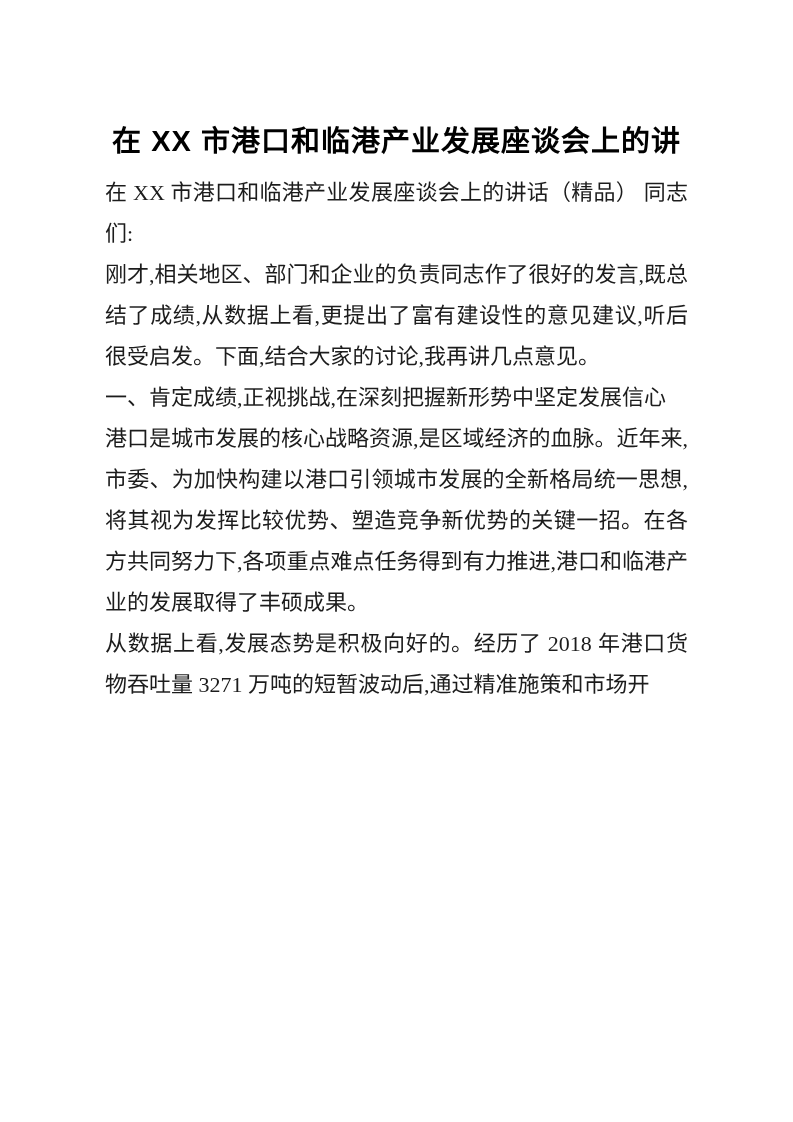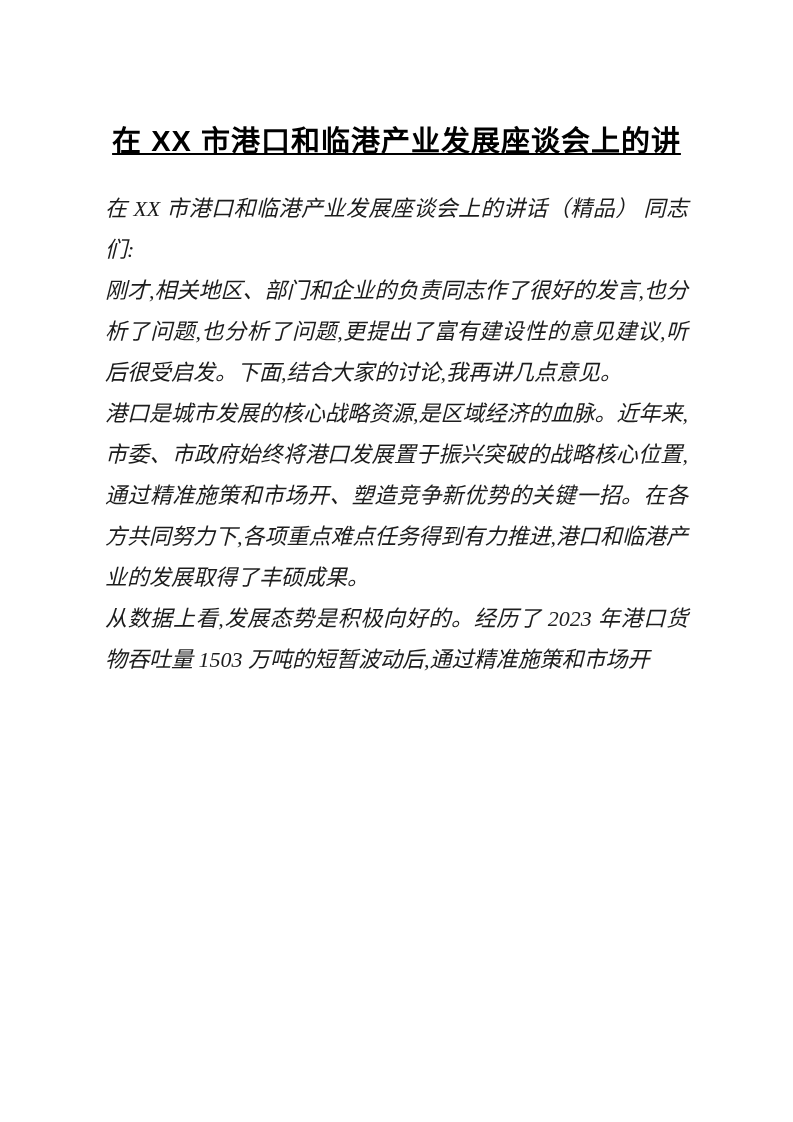--- a/index.html
+++ b/index.html
@@ -23,50 +23,48 @@
   }
   .doc-title {
     margin: 110px 0 0 0;
     font-family: "Liberation Sans", sans-serif;
     font-weight: bold;
     font-size: 29px;
     line-height: 62px;
     color: #000000;
     text-align: center;
     letter-spacing: 1px;
-    text-decoration: underline;
   }
   .doc-title .title-line {
     display: block;
   }
   .doc-body {
-    margin-top: 16px;
     font-family: "Liberation Serif", serif;
     font-size: 22px;
     line-height: 41px;
     color: #1c1c1c;
     text-align: justify;
-    font-style: italic;
   }
   .doc-body p {
     margin: 0;
     padding: 0;
   }
 </style>
 </head>
 <body>
 
 <div class="page">
   <div class="content">
 
     <h1 class="doc-title">
       <span class="title-line">在 XX 市港口和临港产业发展座谈会上的讲</span>
     </h1>
 
     <div class="doc-body">
       <p>在 XX 市港口和临港产业发展座谈会上的讲话（精品） 同志们:</p>
-      <p>刚才,相关地区、部门和企业的负责同志作了很好的发言,也分析了问题,也分析了问题,更提出了富有建设性的意见建议,听后很受启发。下面,结合大家的讨论,我再讲几点意见。</p>
-      <p>港口是城市发展的核心战略资源,是区域经济的血脉。近年来,市委、市政府始终将港口发展置于振兴突破的战略核心位置,通过精准施策和市场开、塑造竞争新优势的关键一招。在各方共同努力下,各项重点难点任务得到有力推进,港口和临港产业的发展取得了丰硕成果。</p>
-      <p>从数据上看,发展态势是积极向好的。经历了 2023 年港口货物吞吐量 1503 万吨的短暂波动后,通过精准施策和市场开</p>
+      <p>刚才,相关地区、部门和企业的负责同志作了很好的发言,既总结了成绩,从数据上看,更提出了富有建设性的意见建议,听后很受启发。下面,结合大家的讨论,我再讲几点意见。</p>
+      <p>一、肯定成绩,正视挑战,在深刻把握新形势中坚定发展信心</p>
+      <p>港口是城市发展的核心战略资源,是区域经济的血脉。近年来,市委、为加快构建以港口引领城市发展的全新格局统一思想,将其视为发挥比较优势、塑造竞争新优势的关键一招。在各方共同努力下,各项重点难点任务得到有力推进,港口和临港产业的发展取得了丰硕成果。</p>
+      <p>从数据上看,发展态势是积极向好的。经历了 2018 年港口货物吞吐量 3271 万吨的短暂波动后,通过精准施策和市场开</p>
     </div>
 
   </div>
 </div>
 
 </body></html>

